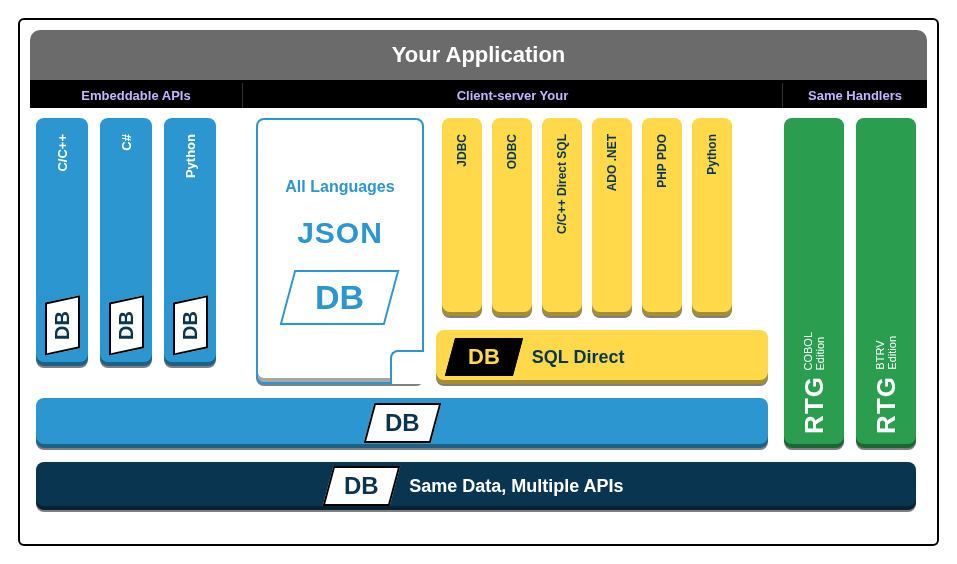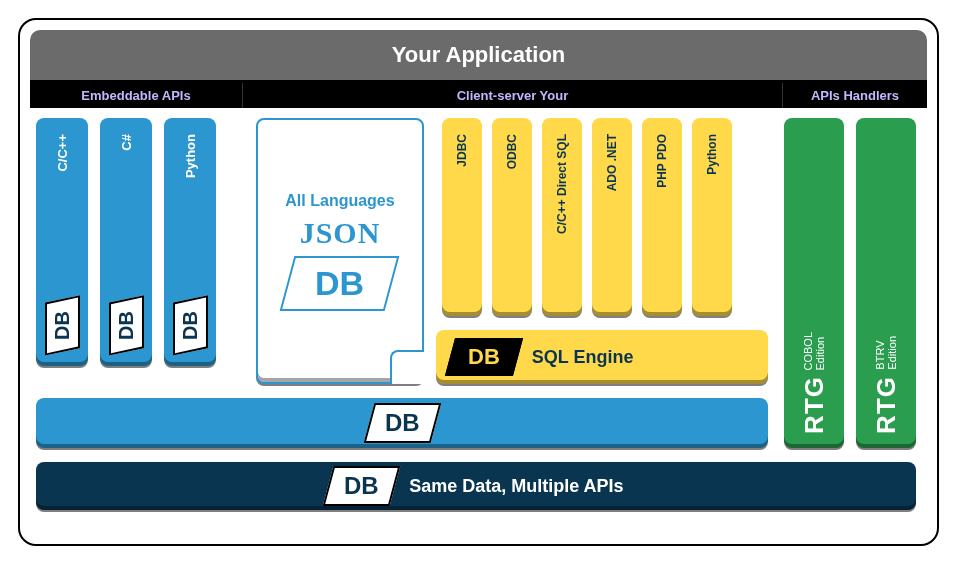--- a/index.html
+++ b/index.html
@@ -7,21 +7,21 @@
     font-family: -apple-system, BlinkMacSystemFont, "Segoe UI", Arial, sans-serif;
     background: #fff;
     width: 957px;
     height: 564px;
     padding: 18px;
   }
   .frame {
     width: 100%;
     height: 100%;
     border: 2px solid #000;
-    border-radius: 18px;
+    border-radius: 6px;
     padding: 10px;
     position: relative;
   }
   .header {
     background: #6b6b6b;
     color: #fff;
     font-weight: 700;
     font-size: 22px;
     text-align: center;
     padding: 12px 0;
@@ -124,24 +124,24 @@
     line-height:1.1;
     margin-bottom:6px;
   }
 
   
   .jsoncard {
     display:flex;
     flex-direction:column;
     align-items:center;
     justify-content:center;
-    gap:6px;
+    gap:20px;
   }
   .jsoncard .t1{ color:#2b96cf; font-weight:700; font-size:16px; }
-  .jsoncard .t2{ color:#2b96cf; font-weight:800; font-size:30px; letter-spacing:1px;font-family:Liberation Serif, serif; }
+  .jsoncard .t2{ color:#2b96cf; font-weight:800; font-size:30px; letter-spacing:1px; }
 
   
   .hbar {
     display:flex;
     align-items:center;
     gap:14px;
     padding:0 14px;
   }
   .hbar .lab { font-weight:700; font-size:18px; }
   .hbar.navy .lab{ color:#fff; }
@@ -171,21 +171,21 @@
 </head>
 <body>
 
 <div class="frame">
 
   <div class="header">Your Application</div>
 
   <div class="sections">
     <div class="sec-a">Embeddable APIs</div>
     <div class="sec-b">Client-server Your</div>
-    <div class="sec-c">APIs Handlers</div>
+    <div class="sec-c">Same Handlers</div>
   </div>
 
   <div class="grid">
 
     <div class="block blue vpill" style="left:6px; top:10px; height:248px;">
       <div class="vlabel">C/C++</div>
       <div class="dbv"><span>DB</span></div>
     </div>
     <div class="block blue vpill" style="left:70px; top:10px; height:248px;">
       <div class="vlabel">C#</div>
@@ -217,21 +217,21 @@
     </div>
     <div class="block yellow vpill ypill" style="left:612px; top:10px; height:198px;">
       <div class="vlabel dark">PHP PDO</div>
     </div>
     <div class="block yellow vpill ypill" style="left:662px; top:10px; height:198px;">
       <div class="vlabel dark">Python</div>
     </div>
 
     <div class="block ylw hbar" style="left:406px; top:222px; width:332px; height:54px;">
       <div class="dbbadge dark"><span>DB</span></div>
-      <div class="lab">SQL Engine</div>
+      <div class="lab">SQL Direct</div>
     </div>
 
     <div class="block green vpill" style="left:754px; top:10px; width:60px; height:330px;">
       <div class="sub">
         <span>COBOL</span><br><span>Edition</span>
       </div>
       <div class="rtgv">RTG</div>
     </div>
     <div class="block green vpill" style="left:826px; top:10px; width:60px; height:330px;">
       <div class="sub">

